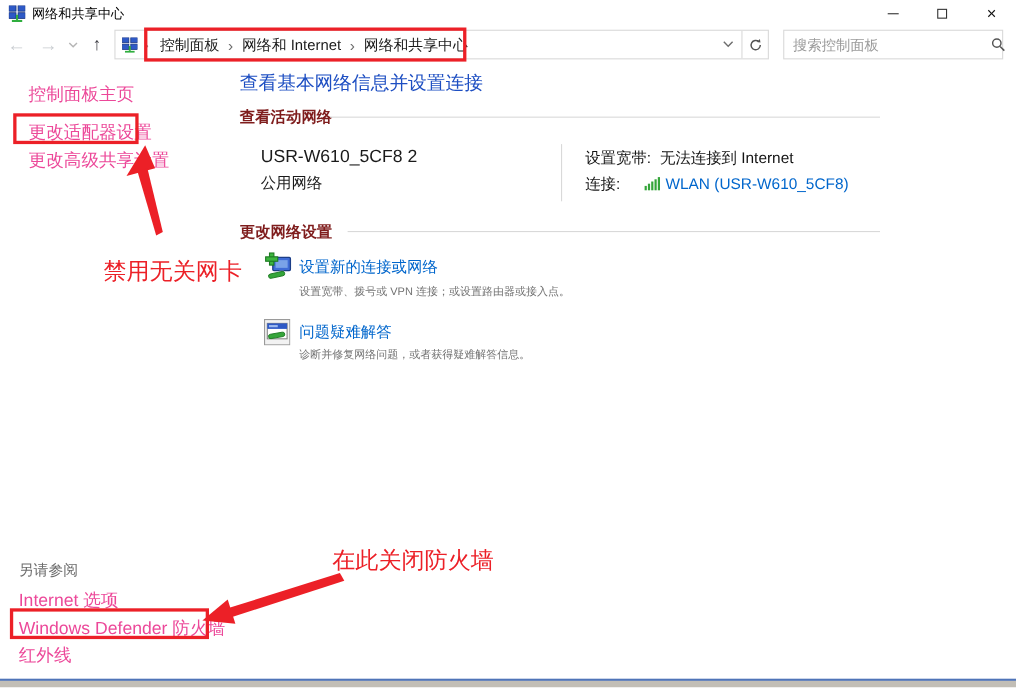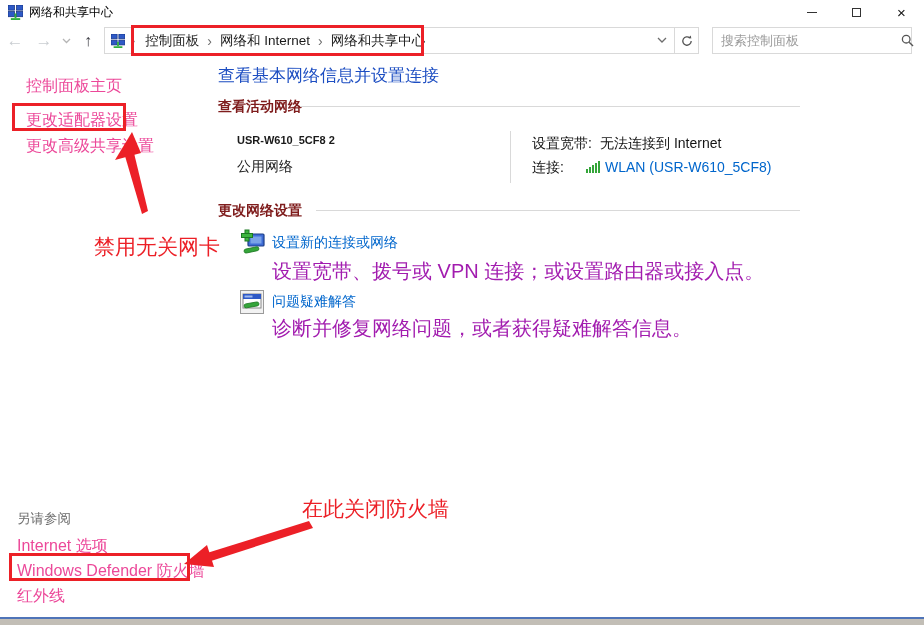--- a/index.html
+++ b/index.html
@@ -65,37 +65,37 @@
   .pos-firewall { top:561px; left:17px; }
   .pos-infrared { top:586px; left:17px; }
   
   .main-title { position:absolute; left:218px; top:64px; font-size:17px; color:#1d4ec2; }
   .section-label { position:absolute; font-size:14px; font-weight:700; color:#7f1d1d; }
   .lbl-active { left:218px; top:98px; }
   .lbl-change { left:218px; top:202px; }
   .hrule { position:absolute; height:1px; background:#d9d9d9; }
   .rule-active { left:300px; top:106px; width:500px; }
   .rule-change { left:316px; top:210px; width:484px; }
-  .net-name { position:absolute; left:237px; top:134px; font-weight:700; font-size:11px; }
+  .net-name { position:absolute; left:237px; top:134px; font-weight:400; font-size:16px; }
   .net-type { position:absolute; left:237px; top:158px; font-size:14px; }
   .vdivider { position:absolute; left:510px; top:131px; width:1px; height:52px; background:#d9d9d9; }
   .net-lbl { position:absolute; left:532px; font-size:14px; color:#141414; }
   .net-val { position:absolute; font-size:14px; color:#141414; }
   .row1 { top:135px; } .row2 { top:159px; }
   .val-access { left:600px; }
   .signal { position:absolute; left:586px; top:160px; width:16px; height:13px; display:flex; align-items:flex-end; gap:1px; }
   .signal i { width:2px; background:#35a53a; display:block; }
   .net-link { position:absolute; left:605px; top:159px; font-size:14px; color:#0066cc; cursor:pointer; }
   .task-icon { position:absolute; }
   .icon-setup { left:238px; top:229px; }
   .icon-trouble { left:240px; top:290px; }
   .task-link { position:absolute; left:272px; font-size:14px; color:#0066cc; cursor:pointer; }
   .link-setup { top:234px; }
   .link-trouble { top:293px; }
-  .task-desc { position:absolute; left:272px; font-size:20px; color:#a21caf; white-space:nowrap; }
+  .task-desc { position:absolute; left:272px; font-size:10px; color:#737373; white-space:nowrap; }
   .desc-setup { top:258px; }
   .desc-trouble { top:315px; }
   
   .bottom-line { position:absolute; left:0; top:617px; width:924px; height:2px; background:#4f74b8; }
   .bottom-strip { position:absolute; left:0; top:619px; width:924px; height:6px; background:#c2beb6; }
 </style>
 </head>
 <body>
 
 <div class="titlebar">

